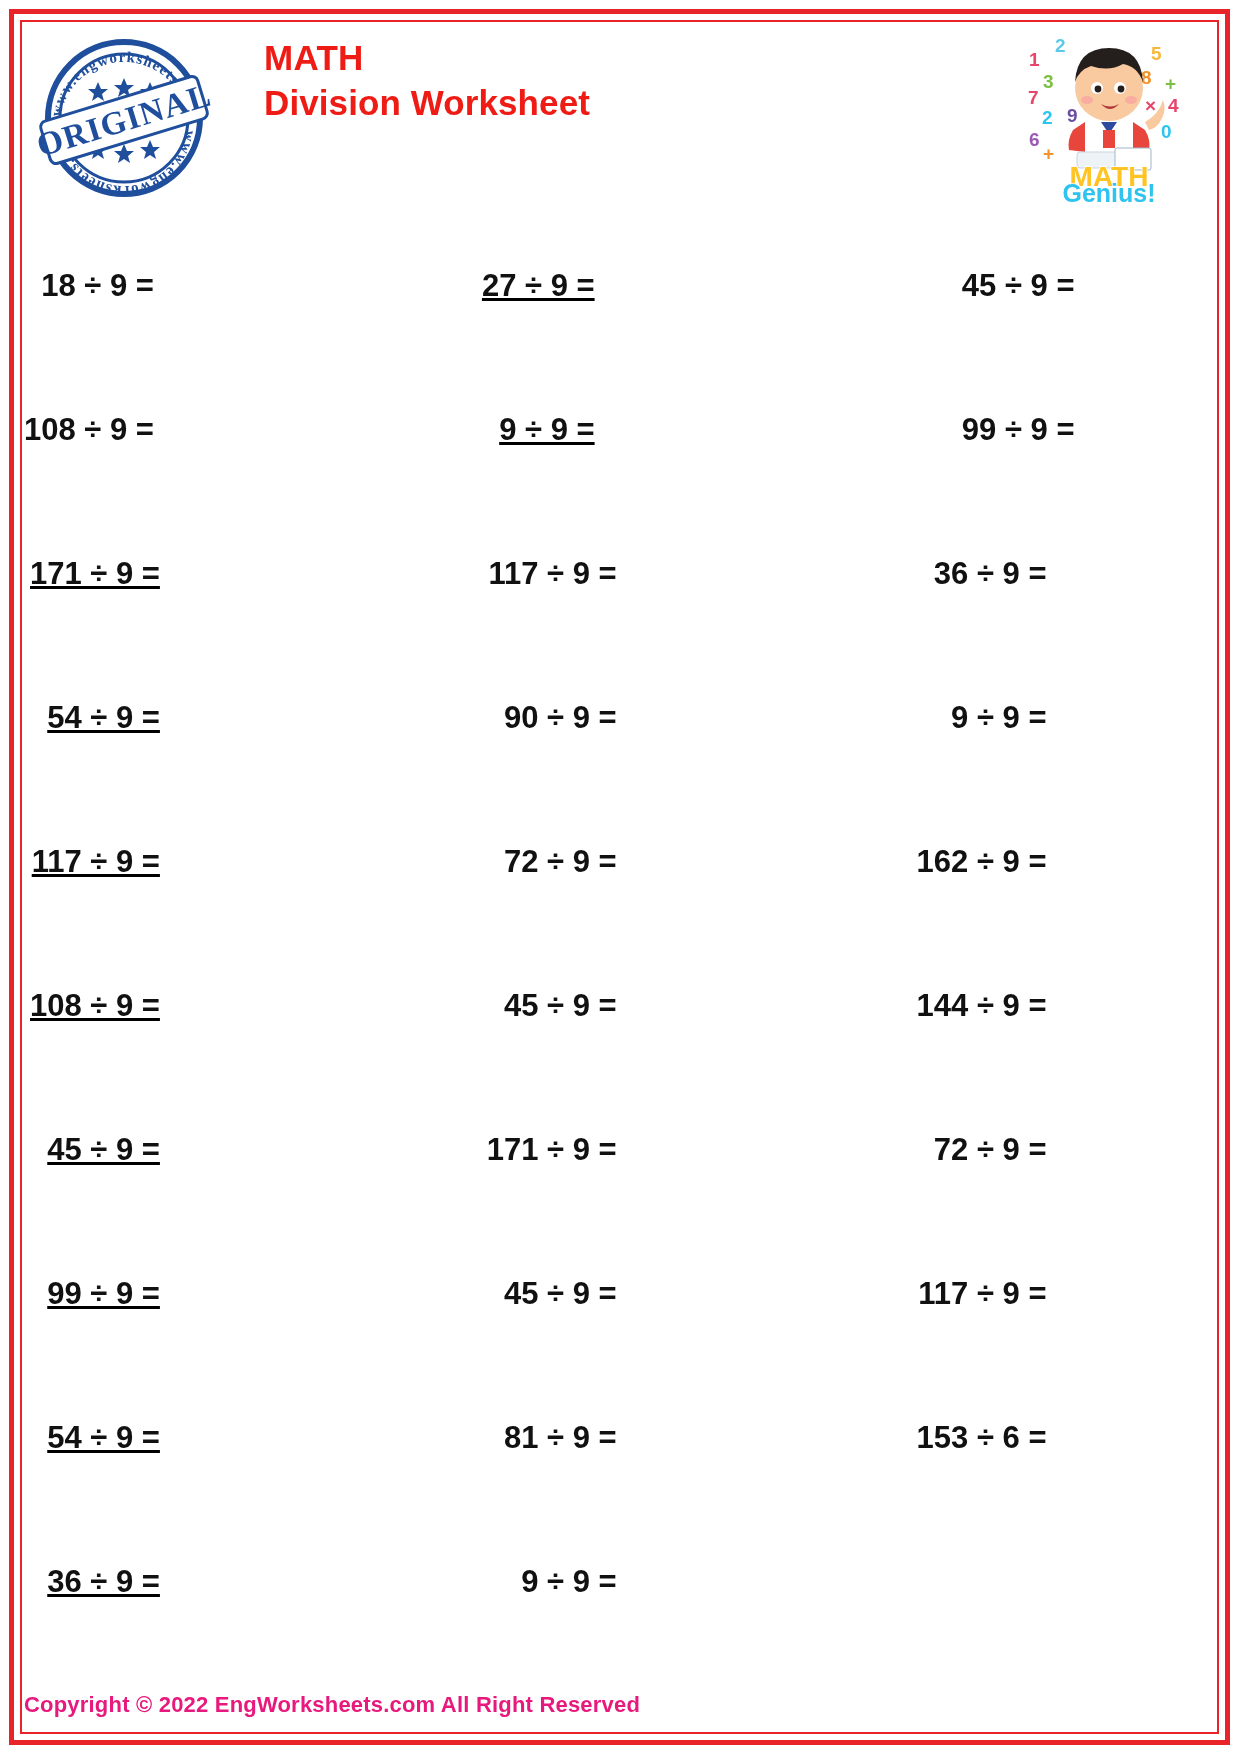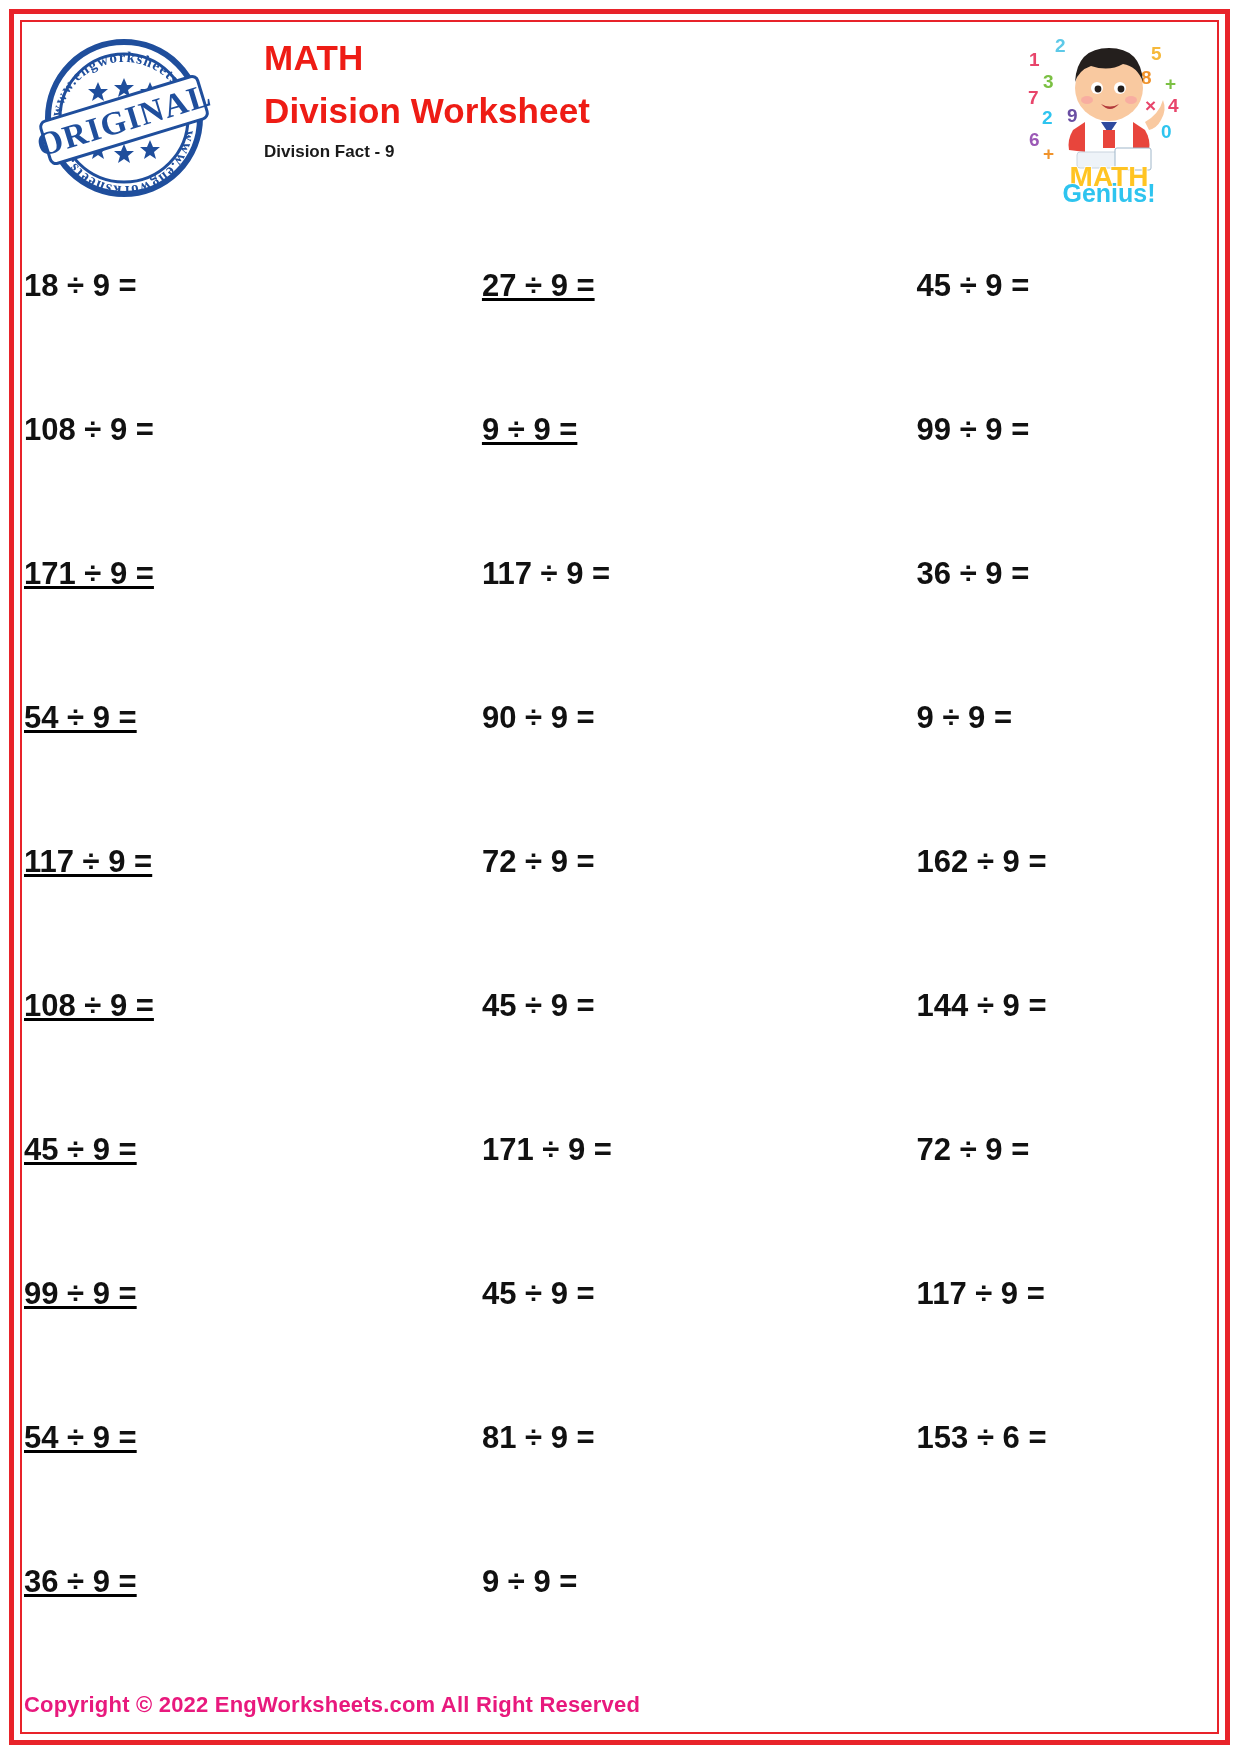--- a/index.html
+++ b/index.html
@@ -73,21 +73,20 @@
     letter-spacing: .3px;
     white-space: nowrap;
   }
   .title-sub {
     color: #ee1c15;
     font-size: 35px;
     font-weight: bold;
     line-height: 46px;
     letter-spacing: .1px;
     white-space: nowrap;
-    margin-top: 8px;
   }
   .title-fact {
     color: #1a1a1a;
     font-size: 17px;
     font-weight: bold;
     line-height: 30px;
     margin-top: 3px;
     white-space: nowrap;
   }
 
@@ -108,20 +107,21 @@
     top: 214px;
     width: 1191px;
     height: 1440px;
     display: grid;
     grid-template-columns: repeat(3, 1fr);
     grid-template-rows: repeat(10, 1fr);
   }
   .cell {
     display: flex;
     align-items: center;
+    justify-content: flex-end;
     padding-right: 30px;
     box-sizing: border-box;
   }
   .cell .expr {
     font-family: "Liberation Sans", sans-serif;
     font-size: 31px;
     font-weight: bold;
     color: #111111;
     white-space: pre;
     letter-spacing: 0px;
@@ -181,21 +181,20 @@
         <g transform="rotate(-17 90 92)">
           <rect x="8" y="70" width="164" height="44" rx="6" fill="#ffffff" stroke="#1f4e9c" stroke-width="3"></rect>
           <text x="90" y="103" text-anchor="middle" font-family="'Liberation Serif', serif" font-size="33" font-weight="bold" fill="#1f4e9c" letter-spacing="1.2">ORIGINAL</text>
         </g>
       </svg>
     </div>
 
     <div class="title-block">
       <div class="title-main">MATH</div>
       <div class="title-sub">Division Worksheet</div>
-      <div class="title-fact">Division Fact - 9</div>
     </div>
 
     <div class="logo">
       <svg viewBox="0 0 180 178" width="180" height="178">
         <g font-family="'Liberation Sans', sans-serif" font-weight="bold" font-size="19">
           <text x="10" y="40" fill="#e8456b">1</text>
           <text x="36" y="26" fill="#5dc9e8">2</text>
           <text x="24" y="62" fill="#7bc043">3</text>
           <text x="9" y="78" fill="#e8456b">7</text>
           <text x="23" y="98" fill="#2ec4ef">2</text>

